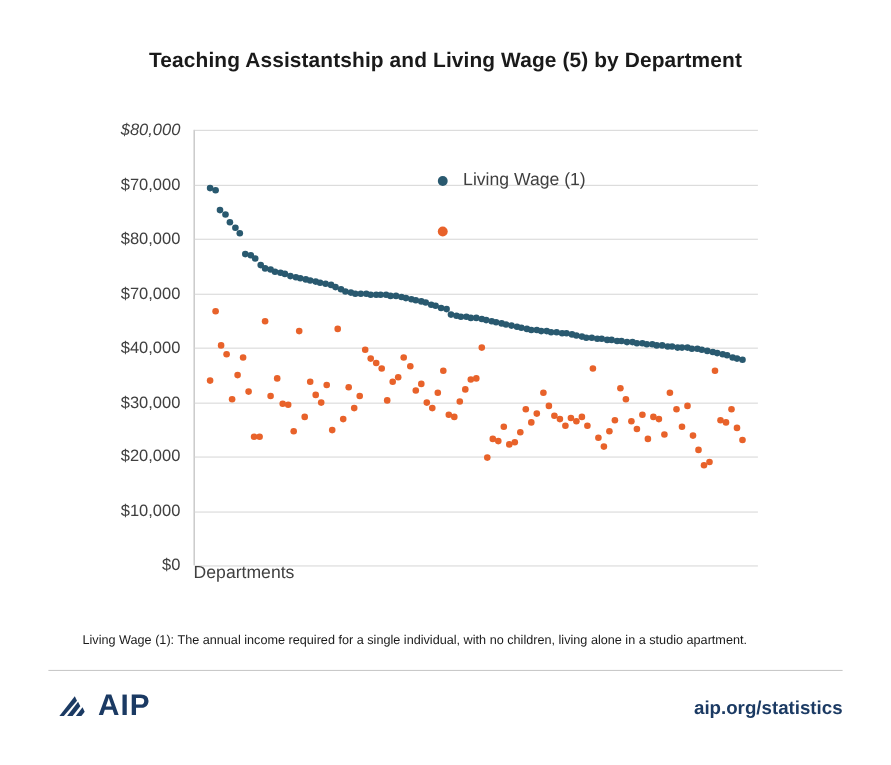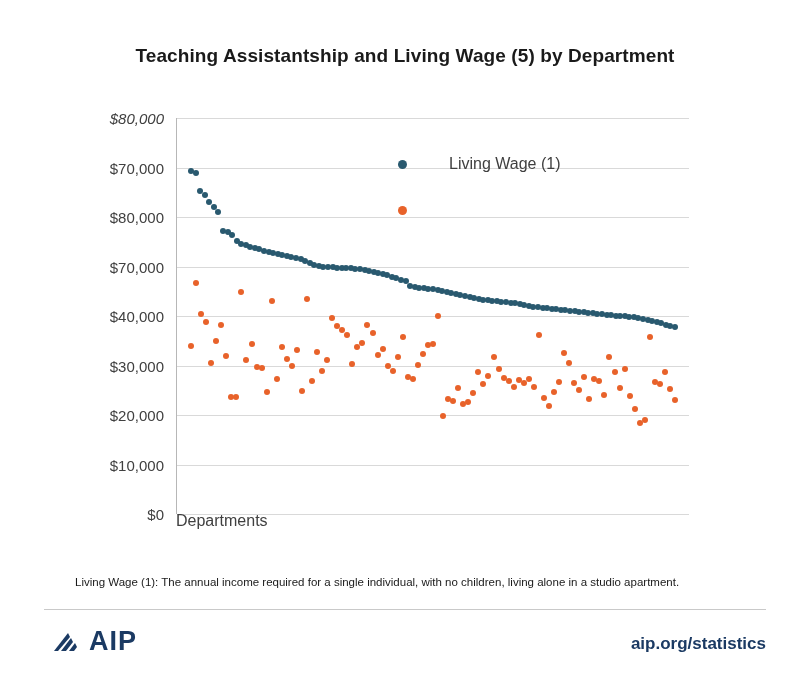--- a/index.html
+++ b/index.html
@@ -106,21 +106,20 @@
     border-radius: 50%;
     margin-right: 14px;
     flex: none;
   }
   .legend-swatch.lw { background: #29596f; }
   .legend-swatch.ta { background: #e8622a; }
   .legend-text {
     font-size: 16px;
     color: #3f3f3f;
     white-space: nowrap;
-    margin-left: 28px;
   }
   #footnote {
     position: absolute;
     left: 75px;
     top: 576px;
     width: 680px;
     font-size: 11.5px;
     color: #1a1a1a;
     font-family: "Liberation Sans", sans-serif;
   }

